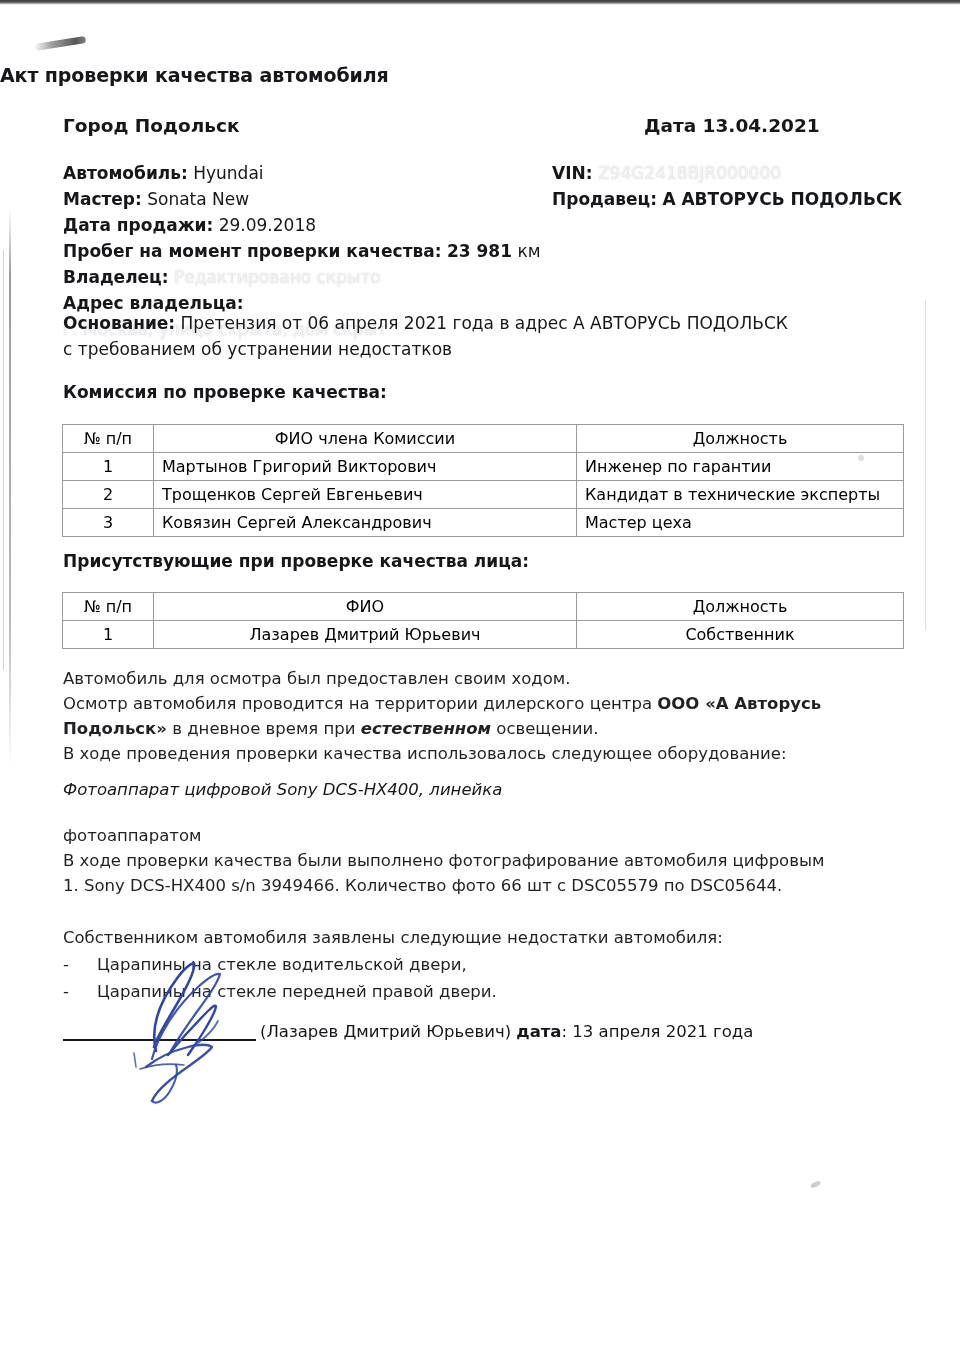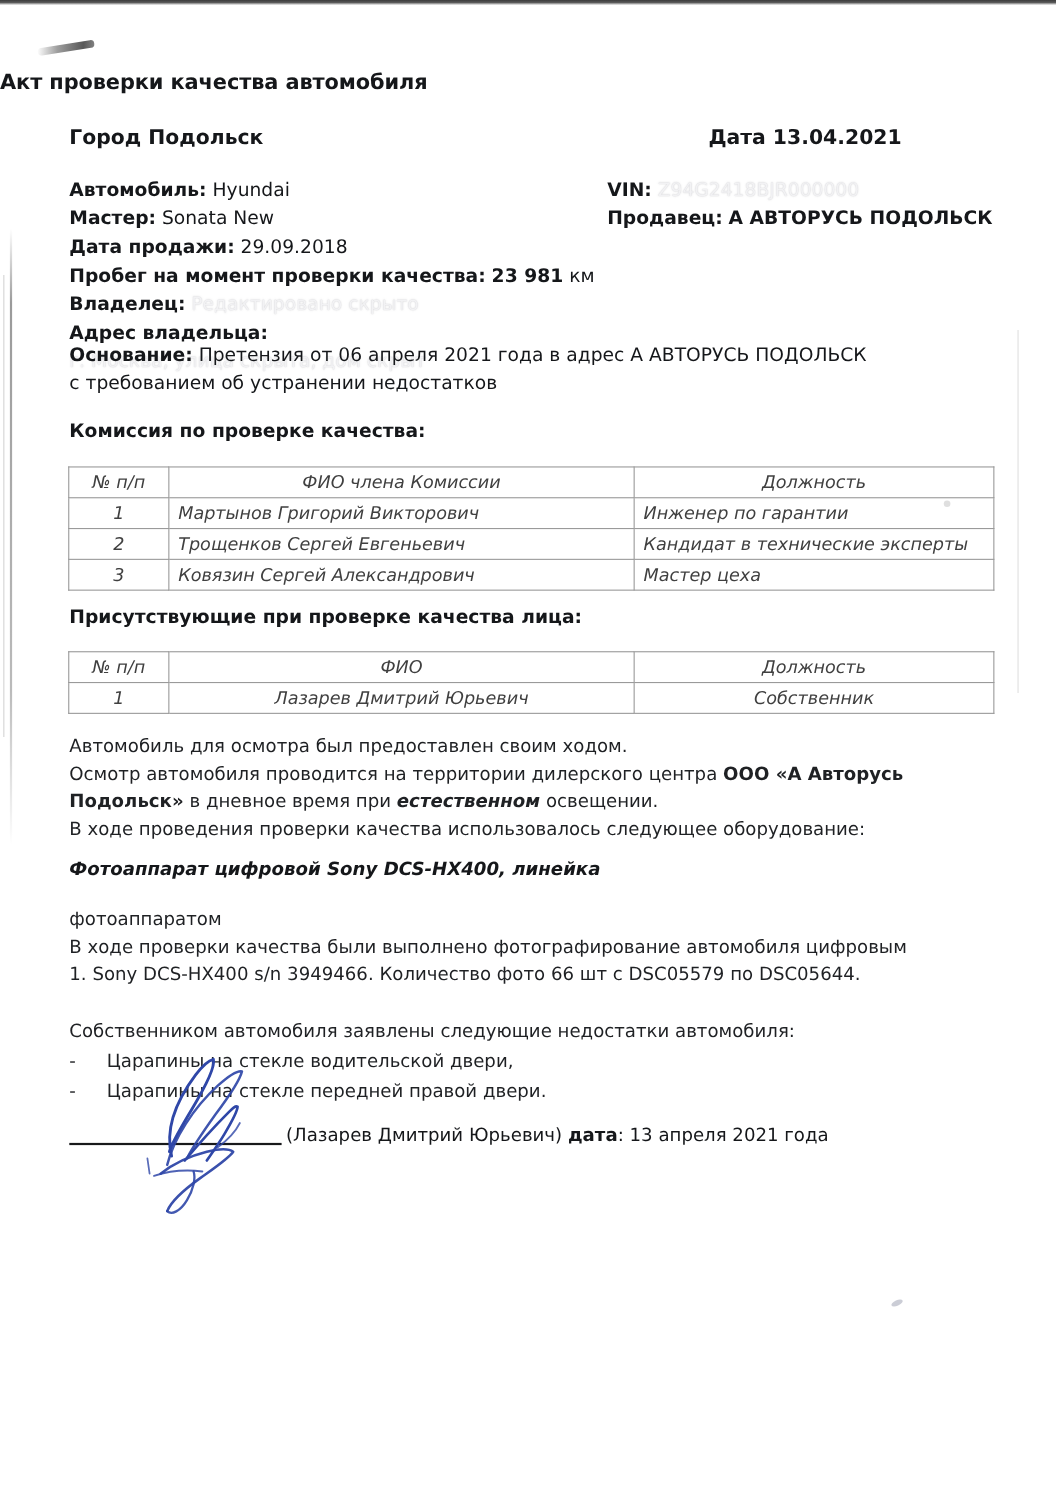--- a/index.html
+++ b/index.html
@@ -139,22 +139,21 @@
     font-weight: bold;
   }
   #commission-head { top: 382px; }
   #attendees-head  { top: 551px; }
 
   table.doc-table {
     position: absolute;
     border-collapse: collapse;
     table-layout: fixed;
     font-size: 16px;
-    color: #404040;
-    font-style: italic;
+    color: #000000;
   }
   table.doc-table td {
     border: 1px solid #9a9a9a;
     padding: 2px 8px;
     height: 23px;
     vertical-align: middle;
     white-space: nowrap;
     overflow: hidden;
   }
   .c-num { width: 74px; text-align: center; }
@@ -172,21 +171,21 @@
     width: 825px;
     font-size: 16.5px;
     line-height: 25px;
     color: #1f2124;
   }
   #inspection-text { top: 666px; }
   #equipment-line {
     position: absolute;
     left: 63px; top: 780px;
     font-size: 16.5px;
-    font-weight: bold;
+    font-weight: normal;
     font-style: italic;
   }
   #photo-text { top: 823px; }
   #defects-block { top: 925px; }
   .defect-row {
     display: flex;
     margin-top: 2px;
   }
   .defect-dash {
     width: 34px;

